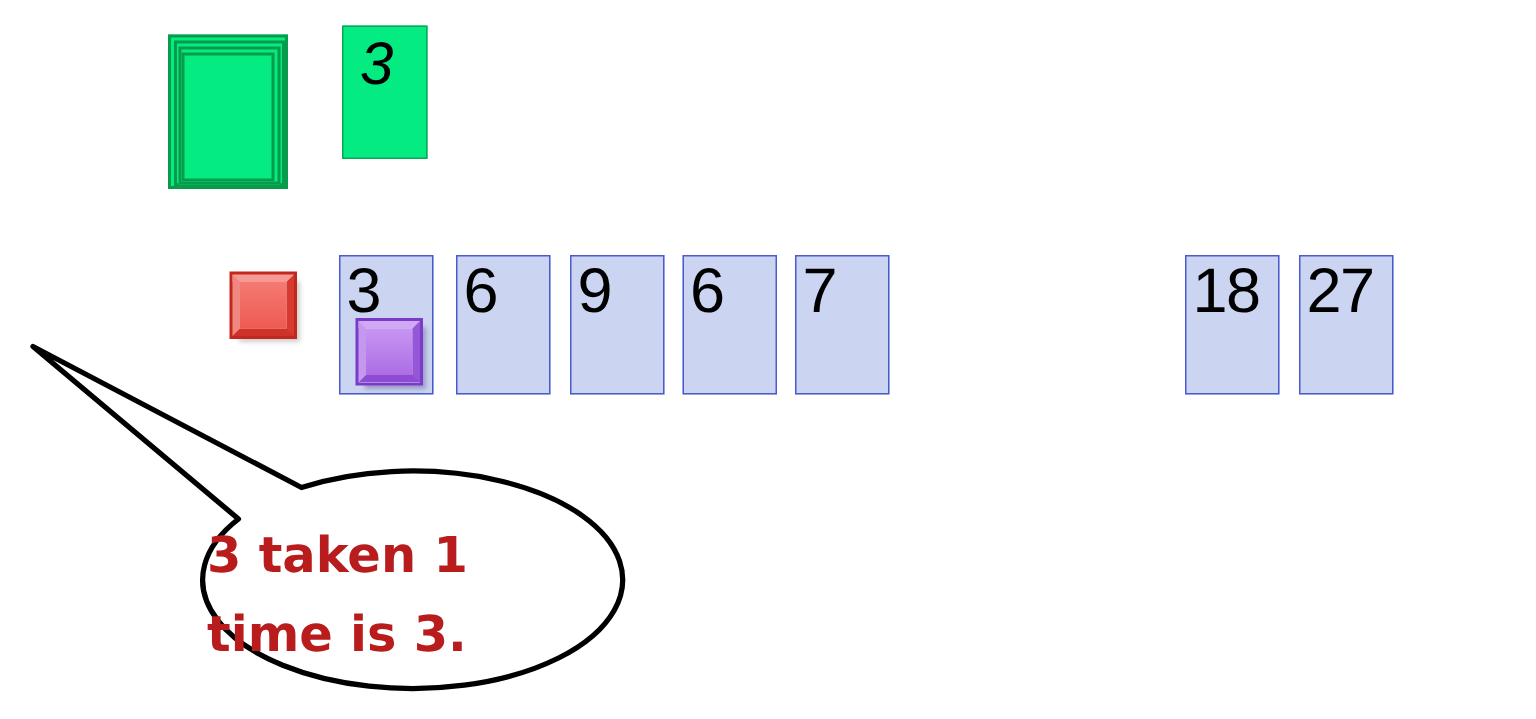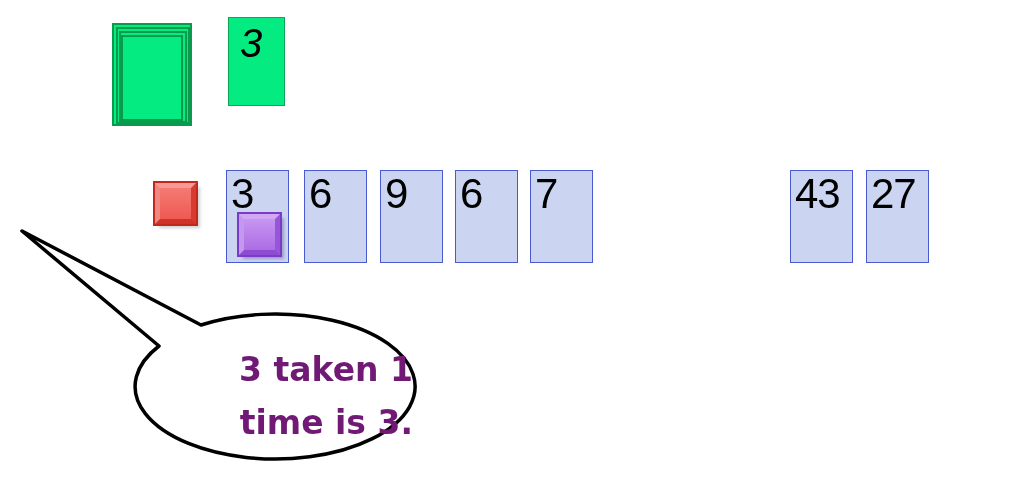--- a/index.html
+++ b/index.html
@@ -82,26 +82,26 @@
   #bubble-svg {
     position: absolute;
     left: 0; top: 0;
     width: 1024px; height: 479px;
     pointer-events: none;
   }
   .bubble-text {
     position: absolute;
     left: 138px;
     width: 275px;
-    text-align: right;
+    text-align: left;
     font-family: "DejaVu Sans", sans-serif;
     font-weight: bold;
     font-size: 33px;
     line-height: 1;
-    color: #701a75;
+    color: #b91c1c;
   }
   .bubble-line-1 { top: 353px; }
   .bubble-line-2 { top: 406px; }
 </style>
 </head>
 <body>
 
 <div id="canvas">
 
   <svg id="bubble-svg" viewBox="0 0 1024 479" xmlns="http://www.w3.org/2000/svg">
@@ -131,21 +131,21 @@
   <div class="ncard" style="left:380px">
     <span class="nlabel">9</span>
   </div>
   <div class="ncard" style="left:455px">
     <span class="nlabel">6</span>
   </div>
   <div class="ncard" style="left:530px">
     <span class="nlabel">7</span>
   </div>
   <div class="ncard" style="left:790px">
-    <span class="nlabel">43</span>
+    <span class="nlabel">18</span>
   </div>
   <div class="ncard" style="left:866px">
     <span class="nlabel">27</span>
   </div>
 
   <div class="bubble-text bubble-line-1">3 taken 1</div>
   <div class="bubble-text bubble-line-2">time is 3.</div>
 
 </div>
 

